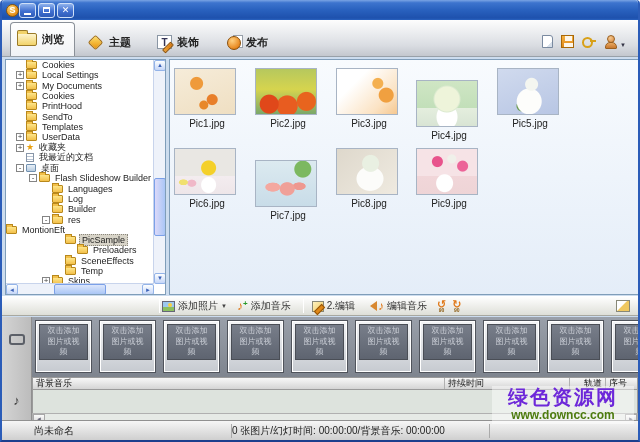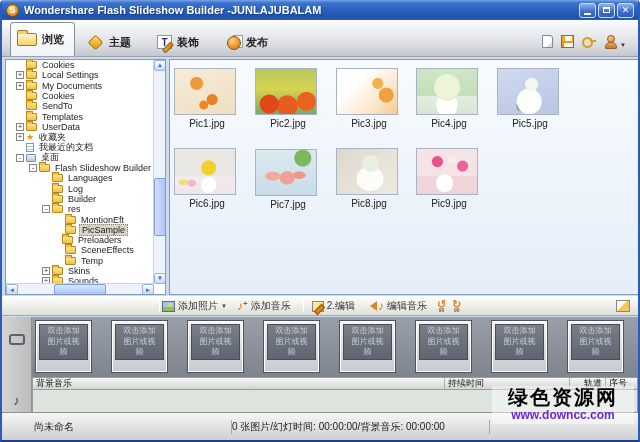--- a/index.html
+++ b/index.html
@@ -178,21 +178,21 @@
     background:linear-gradient(135deg,#fff 45%,#f0c860 46%); }
 
   
   .leftcol { position:absolute; left:0; top:317px; width:30px; height:107px;
     background:linear-gradient(90deg,#d4d4d4,#bcbcbc); border-right:1px solid #909090; }
   .film-icon { width:16px; height:11px; border:2px solid #5c6068; border-radius:3px; margin:17px auto 0; }
   .note-icon { font-size:13px; color:#3a3a3a; text-align:center; margin-top:48px; }
 
   .timeline { position:absolute; left:30px; top:317px; right:0; height:60px;
     background:linear-gradient(180deg,#9aa0aa,#7e848e); overflow:hidden;
-    display:flex; gap:19px; padding:3px 0 0 3px; }
+    display:flex; gap:7px; padding:3px 0 0 3px; }
   .slide { flex:none; width:57px; height:53px; background:linear-gradient(180deg,#f4f5f7,#c6cad0);
     border:1px solid #50545c; box-shadow:inset 0 0 0 1px #fff; }
   .slideinner { margin:3px 3px 0; height:36px; background:linear-gradient(180deg,#787e8a,#5e6470);
     border:1px solid #4a4e56; color:#c9cdd5; font-size:8px; line-height:1.35;
     display:flex; align-items:center; justify-content:center; text-align:center; padding:1px 4px; }
 
   .musicheader { position:absolute; left:30px; top:377px; right:0; height:13px;
     background:linear-gradient(180deg,#f8f8f8,#d4d4d4); border:1px solid #9a9a9a;
     display:flex; font-size:9px; color:#111; }
   .mcol { padding:0 3px; line-height:11px; border-right:1px solid #b0b0b0; overflow:hidden; white-space:nowrap; }
@@ -201,38 +201,37 @@
     background:#dde3dd; border-left:1px solid #9a9a9a; border-right:1px solid #9a9a9a; }
   .hscroll2 { position:absolute; left:30px; top:413px; right:0; height:11px;
     background:#e6eae6; border:1px solid #b0b0b0; }
   .sbtn2 { position:absolute; top:0; width:12px; height:9px;
     background:linear-gradient(180deg,#fcfcfc,#d8d8d8); border:1px solid #a8a8a8;
     color:#667; font-size:6px; line-height:8px; text-align:center; }
   .sbtn2.l { left:0; } .sbtn2.r { right:0; }
 
   .watermark { position:absolute; right:4px; top:386px; width:142px; height:38px;
     background:rgba(255,255,255,0.45); z-index:9; text-align:center; pointer-events:none; }
-  .wm1 { font-size:20px; font-weight:bold; color:#000000; letter-spacing:2px; line-height:22px; }
-  .wm2 { font-size:12px; font-weight:bold; color:#6d28d9; line-height:14px; }
-
-  .statusbar { position:absolute; left:0; right:0; bottom:0; height:28px;
+  .wm1 { font-size:20px; font-weight:bold; color:#6d28d9; letter-spacing:2px; line-height:22px; }
+  .wm2 { font-size:12px; font-weight:bold; color:#4d7c0f; line-height:14px; }
+
+  .statusbar { position:absolute; left:0; right:0; bottom:0; height:20px;
     background:linear-gradient(180deg,#f6f6f6,#cfcfcf); border-top:1px solid #909090;
     display:flex; align-items:center; font-size:10px; color:#222; }
   .ssec.left { width:230px; padding-left:32px; border-right:1px solid #aaa; }
   .ssec.mid { flex:1; text-align:left; border-right:1px solid #aaa; }
   .ssec.right { width:148px; }
 </style>
 </head>
 <body>
 
 <div id="win">
 
   <div class="titlebar">
     <span class="applogo">S</span>
-    <span class="wtitle">Wondershare Flash Slideshow Builder -JUNLAJUBALAM</span>
     <div class="winbtns">
       <span class="wbtn">
           <span class="glyph-min"></span>
         </span>
       <span class="wbtn">
           <span class="glyph-max"></span>
         </span>
       <span class="wbtn">
           <span class="glyph-close">✕</span>
         </span>
@@ -282,20 +281,24 @@
           <span class="exp">+</span>
           <span class="ticon folder-icon"></span>
           <span class="tlabel">My Documents</span>
         </div>
         <div class="trow" style="padding-left: 20px;">
           <span class="ticon folder-icon"></span>
           <span class="tlabel">Cookies</span>
         </div>
         <div class="trow" style="padding-left: 20px;">
           <span class="ticon folder-icon"></span>
+          <span class="tlabel">PrintHood</span>
+        </div>
+        <div class="trow" style="padding-left: 20px;">
+          <span class="ticon folder-icon"></span>
           <span class="tlabel">SendTo</span>
         </div>
         <div class="trow" style="padding-left: 20px;">
           <span class="ticon folder-icon"></span>
           <span class="tlabel">Templates</span>
         </div>
         <div class="trow" style="padding-left: 10px;">
           <span class="exp">+</span>
           <span class="ticon folder-icon"></span>
           <span class="tlabel">UserData</span>
@@ -329,29 +332,29 @@
         </div>
         <div class="trow" style="padding-left: 46px;">
           <span class="ticon folder-icon"></span>
           <span class="tlabel">Builder</span>
         </div>
         <div class="trow" style="padding-left: 36px;">
           <span class="exp">-</span>
           <span class="ticon folder-icon"></span>
           <span class="tlabel">res</span>
         </div>
-        <div class="trow" style="padding-left: 59px;">
+        <div class="trow" style="">
           <span class="ticon folder-icon"></span>
           <span class="tlabel">MontionEft</span>
         </div>
         <div class="trow sel" style="padding-left: 59px;">
           <span class="ticon folder-icon"></span>
           <span class="tlabel">PicSample</span>
         </div>
-        <div class="trow" style="padding-left: 56px;">
+        <div class="trow" style="padding-left: 71px;">
           <span class="ticon folder-icon"></span>
           <span class="tlabel">Preloaders</span>
         </div>
         <div class="trow" style="padding-left: 59px;">
           <span class="ticon folder-icon"></span>
           <span class="tlabel">SceneEffects</span>
         </div>
         <div class="trow" style="padding-left: 59px;">
           <span class="ticon folder-icon"></span>
           <span class="tlabel">Temp</span>
@@ -386,33 +389,33 @@
           <div class="thumblabel">Pic1.jpg</div>
         </div>
         <div class="thumbcell" style="left: 85px; top: 8px;">
           <div class="thumbimg t2"></div>
           <div class="thumblabel">Pic2.jpg</div>
         </div>
         <div class="thumbcell" style="left: 166px; top: 8px;">
           <div class="thumbimg t3"></div>
           <div class="thumblabel">Pic3.jpg</div>
         </div>
-        <div class="thumbcell" style="left: 246px; top: 8px;">
+        <div class="thumbcell" style="left: 246px; top: 20px;">
           <div class="thumbimg t4"></div>
           <div class="thumblabel">Pic4.jpg</div>
         </div>
         <div class="thumbcell" style="left: 327px; top: 8px;">
           <div class="thumbimg t5"></div>
           <div class="thumblabel">Pic5.jpg</div>
         </div>
         <div class="thumbcell" style="left: 4px; top: 88px;">
           <div class="thumbimg t6"></div>
           <div class="thumblabel">Pic6.jpg</div>
         </div>
-        <div class="thumbcell" style="left: 85px; top: 89px; text-align: center;">
+        <div class="thumbcell" style="left: 85px; top: 100px; text-align: center;">
           <div class="thumbimg t7"></div>
           <div class="thumblabel">Pic7.jpg</div>
         </div>
         <div class="thumbcell" style="left: 166px; top: 88px;">
           <div class="thumbimg t8"></div>
           <div class="thumblabel">Pic8.jpg</div>
         </div>
         <div class="thumbcell" style="left: 246px; top: 88px;">
           <div class="thumbimg t9"></div>
           <div class="thumblabel">Pic9.jpg</div>

